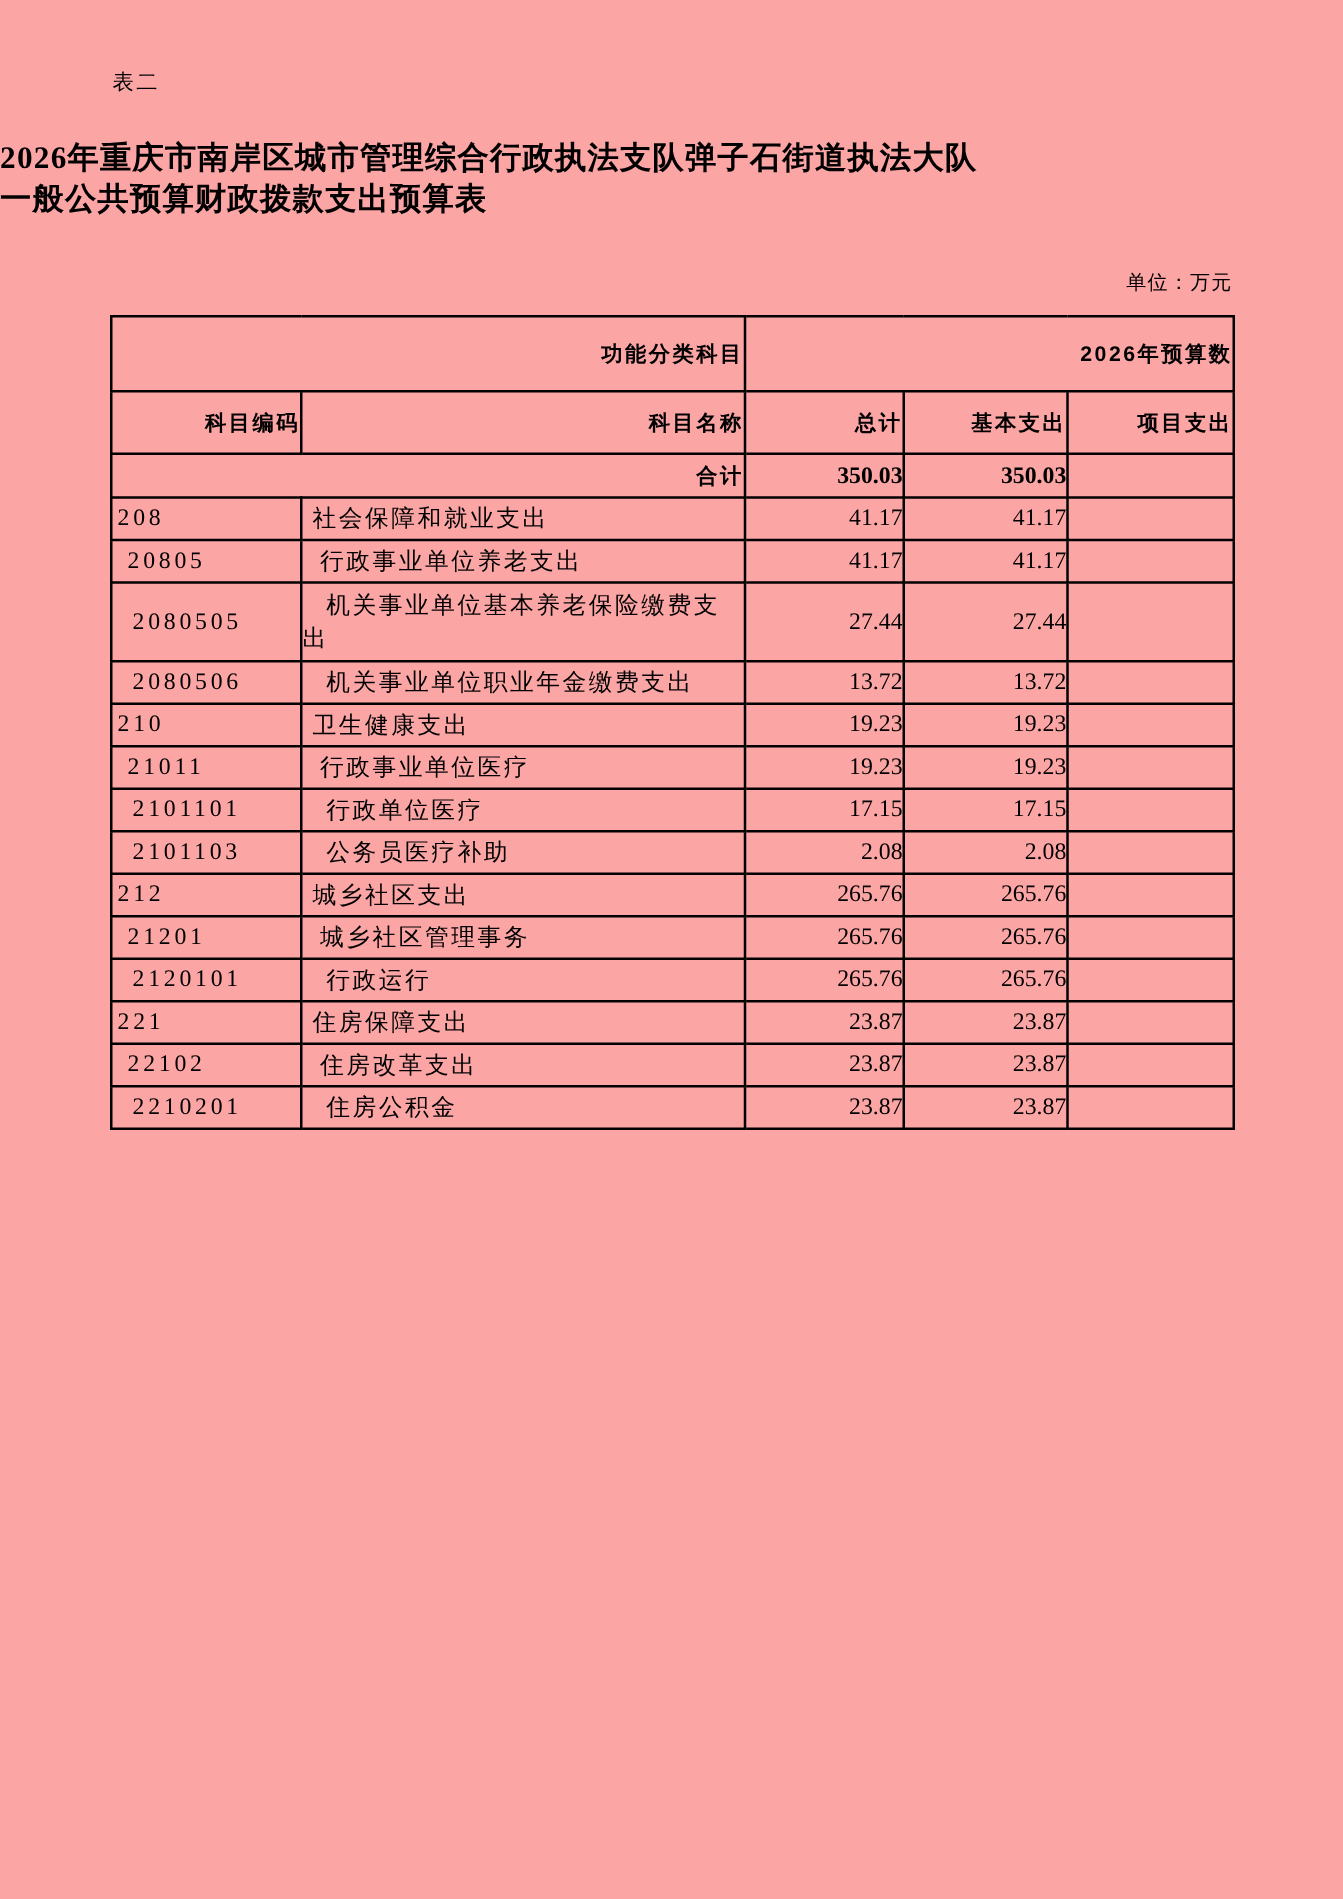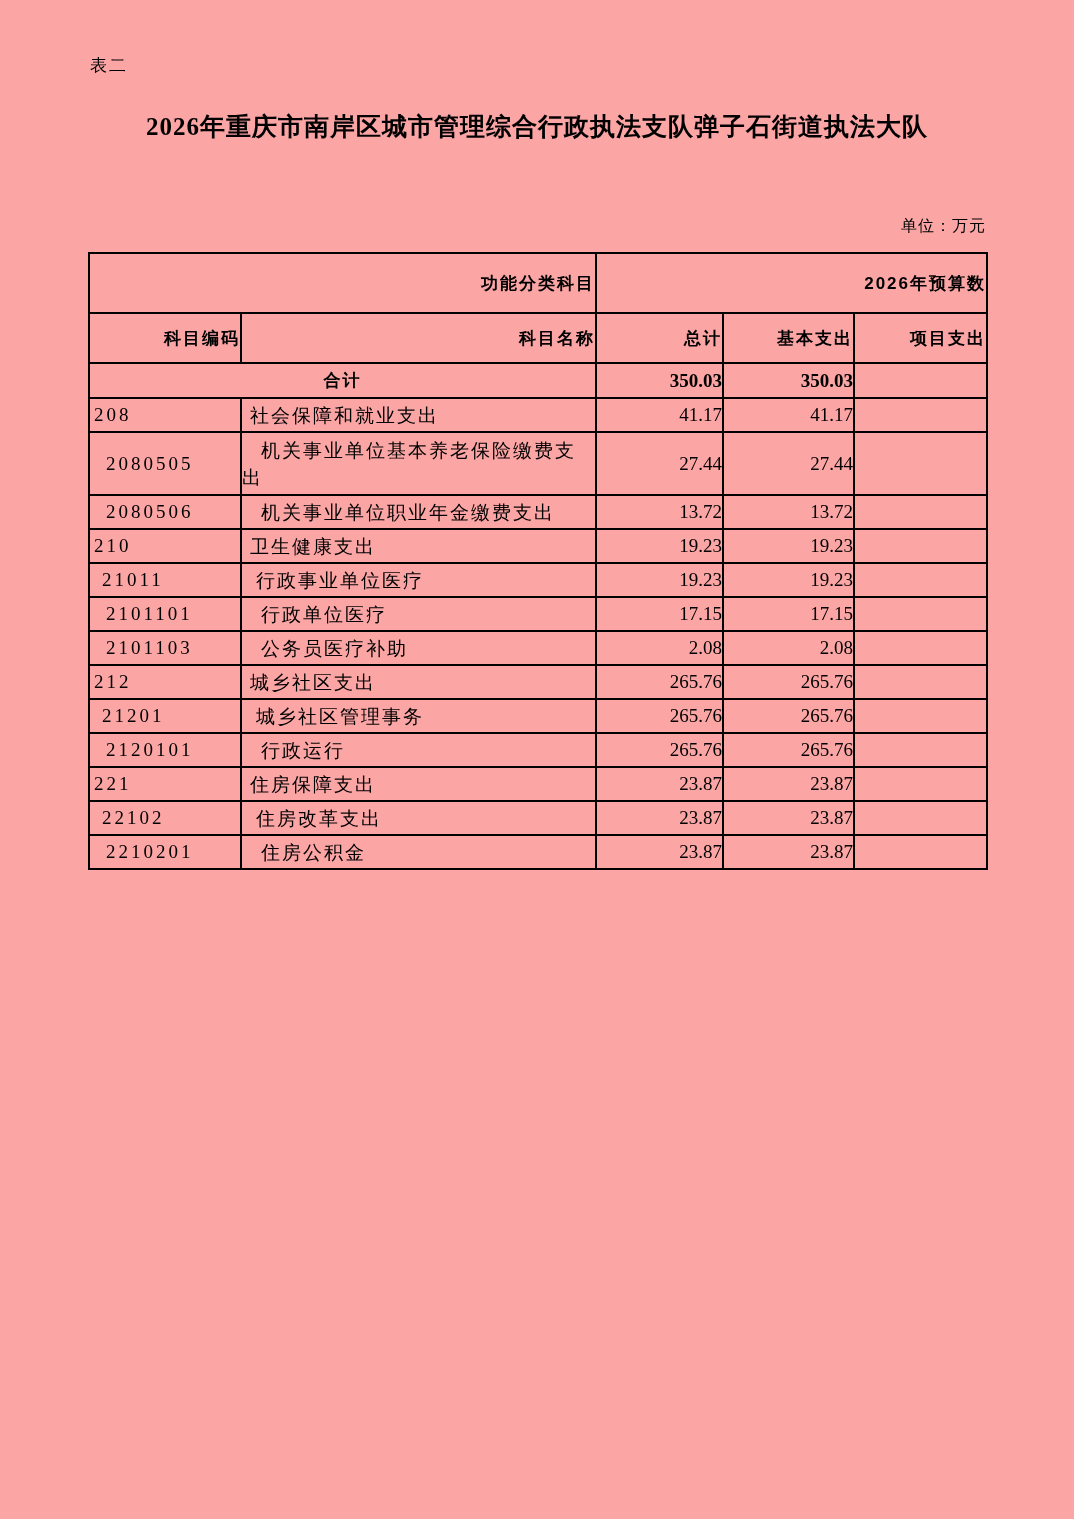--- a/index.html
+++ b/index.html
@@ -19,21 +19,21 @@
     top: 54px;
     font-size: 17px;
     letter-spacing: 2px;
   }
   .title {
     position: absolute;
     left: 0;
     top: 110px;
     width: 1074px;
     margin: 0;
-    text-align: center;
+    text-align: left;
     font-size: 25px;
     font-weight: bold;
     line-height: 33px;
     letter-spacing: 1px;
     font-family: "Liberation Serif", serif;
   }
   .unit {
     position: absolute;
     right: 88px;
     top: 216px;
@@ -60,21 +60,21 @@
   th {
     font-family: "Liberation Sans", sans-serif;
     font-size: 17px;
     font-weight: bold;
     letter-spacing: 2px;
     text-align: right;
   }
   .total-row { height: 35px; }
   .total-row td { border-bottom: 3px solid #000; }
   .total-label {
-    text-align: center;
+    text-align: right;
     font-family: "Liberation Sans", sans-serif;
     font-size: 17px;
     font-weight: bold;
     letter-spacing: 2px;
   }
   .total-row .num { font-weight: bold; }
   tr.data-row { height: 34px; }
   tr.data-row.tall { height: 63px; padding-left: 12px; }
   td.code {
     font-size: 19px;
@@ -105,20 +105,21 @@
 </style>
 </head>
 <body>
 
 <div class="page">
 
   <div class="tag">表二</div>
 
   <h1 class="title">
     <span>2026年重庆市南岸区城市管理综合行政执法支队弹子石街道执法大队</span><br>
+    <span>一般公共预算财政拨款支出预算表</span>
   </h1>
 
   <div class="unit">单位：万元</div>
 
   <table class="budget">
     <colgroup>
       <col style="width:152px">
       <col style="width:355px">
       <col style="width:127px">
       <col style="width:131px">
@@ -145,20 +146,27 @@
         <td class="num"></td>
       </tr>
 
       <tr class="data-row">
         <td class="code ind1">208</td>
         <td class="name ind1">社会保障和就业支出</td>
         <td class="num">41.17</td>
         <td class="num">41.17</td>
         <td class="num"></td>
       </tr>
+      <tr class="data-row">
+        <td class="code ind2">20805</td>
+        <td class="name ind2">行政事业单位养老支出</td>
+        <td class="num">41.17</td>
+        <td class="num">41.17</td>
+        <td class="num"></td>
+      </tr>
       <tr class="data-row tall">
         <td class="code ind3">2080505</td>
         <td class="name ind3">机关事业单位基本养老保险缴费支出</td>
         <td class="num">27.44</td>
         <td class="num">27.44</td>
         <td class="num"></td>
       </tr>
       <tr class="data-row">
         <td class="code ind3">2080506</td>
         <td class="name ind3">机关事业单位职业年金缴费支出</td>

